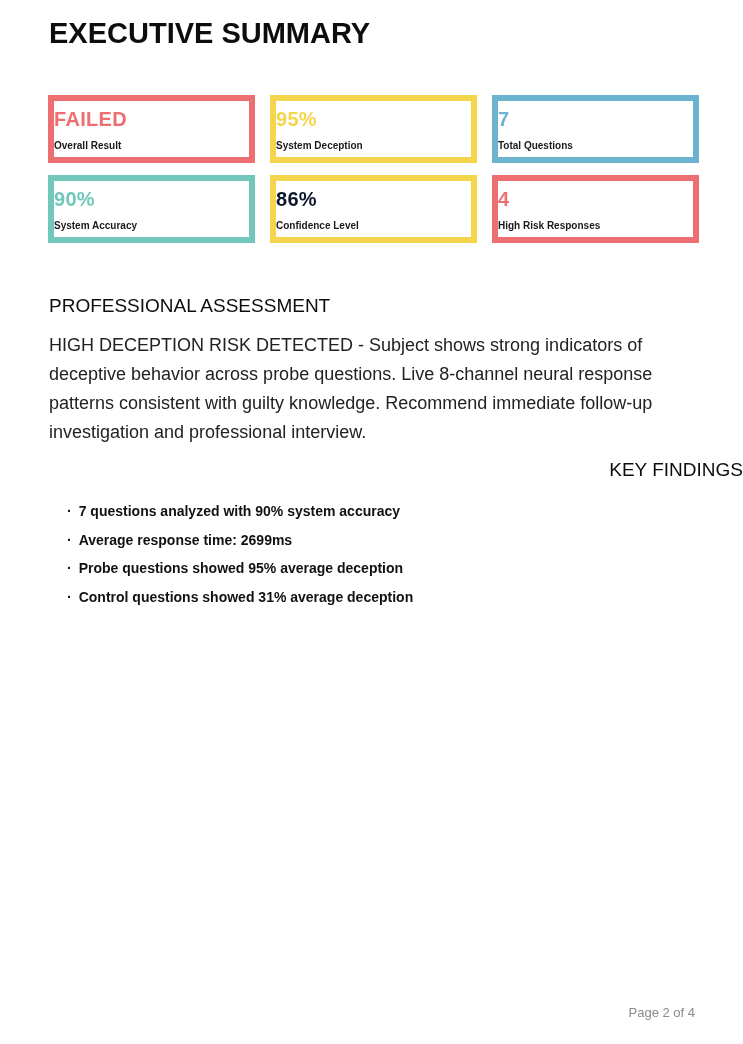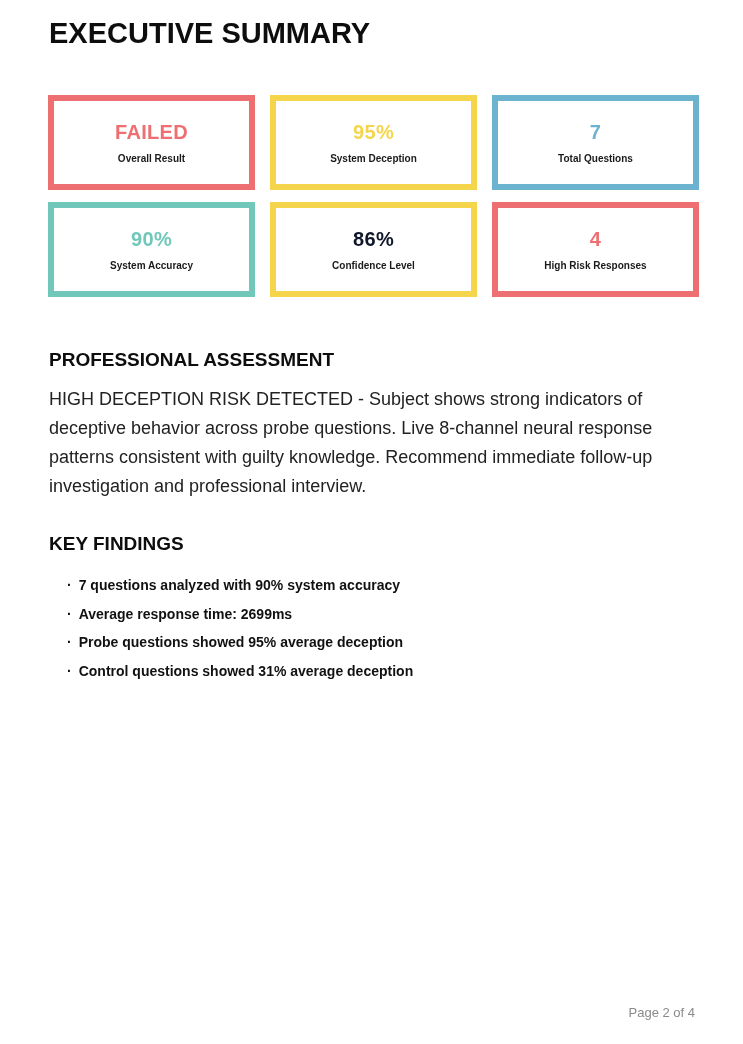--- a/index.html
+++ b/index.html
@@ -22,47 +22,47 @@
   .cards-grid {
     width: 651px;
     margin: 45px 0 0 48px;
     display: flex;
     flex-wrap: wrap;
     gap: 12px 15px;
   }
   .card {
     flex: none;
     width: 207px;
-    height: 95px;
+    height: 68px;
     box-sizing: border-box;
     border: 6px solid #cccccc; 
     background: #ffffff;
     display: flex;
     flex-direction: column;
-    align-items: center;
+    align-items: flex-start;
     justify-content: center;
     gap: 9px;
   }
   .card-value {
     font-size: 20px;
     font-weight: bold;
     letter-spacing: 0.3px;
   }
   .card-label {
     font-size: 10px;
     font-weight: bold;
     color: #1a1a1a;
   }
   .section-heading {
     margin: 52px 0 0 49px;
     font-size: 19px;
-    font-weight: bold;
+    font-weight: normal;
     color: #0d0d0d;
   }
-  .section-heading.findings { margin-top: 32px; }
+  .section-heading.findings { margin-top: 12px; text-align: right; }
   .assessment-body {
     width: 650px;
     margin: 14px 0 0 49px;
     font-size: 18px;
     line-height: 29px;
     color: #222222;
   }
   .findings-list {
     list-style: none;
     margin: 16px 0 0 67px;

